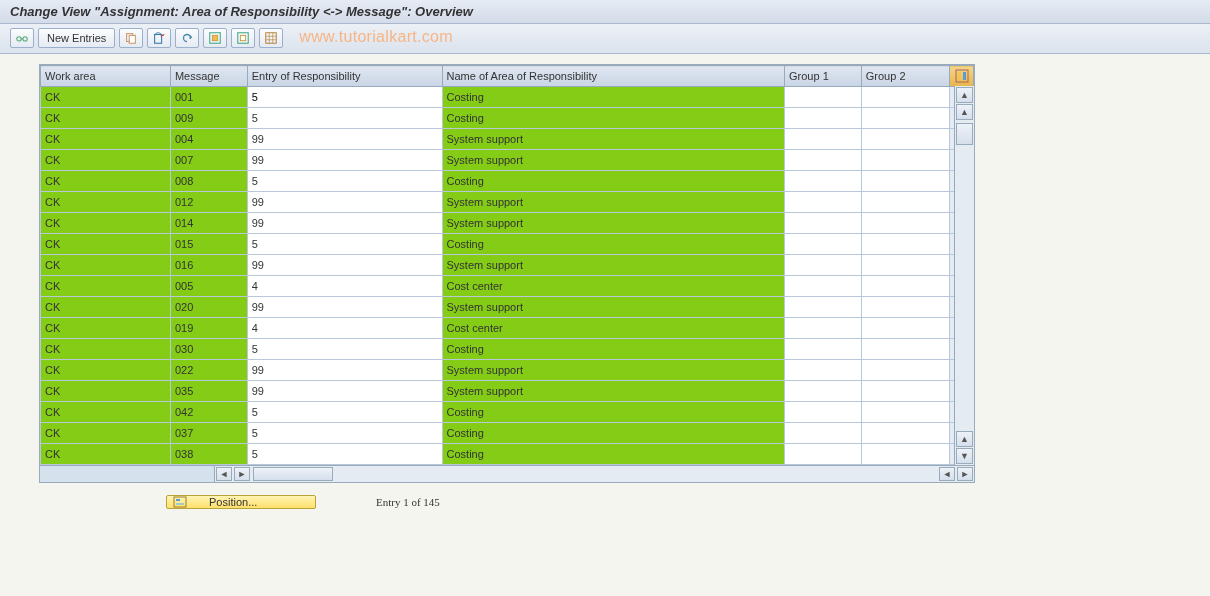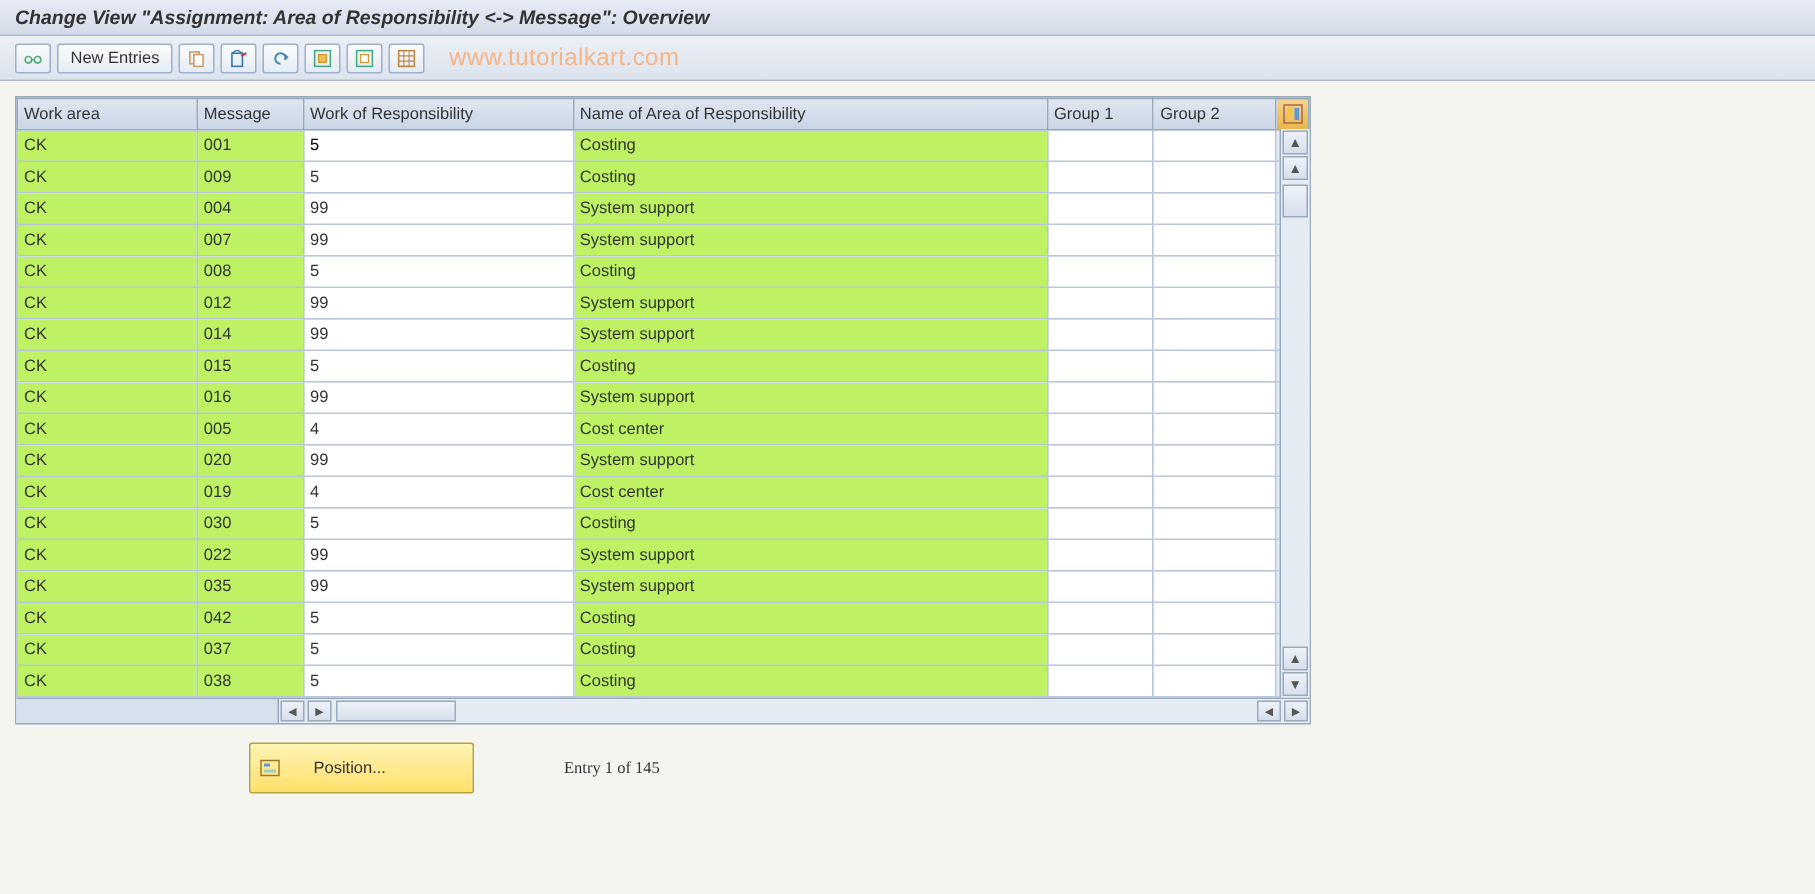--- a/index.html
+++ b/index.html
@@ -19,21 +19,21 @@
       font-weight: bold;
       font-style: italic;
       font-size: 13px;
       color: #333;
     }
     .toolbar {
       background: linear-gradient(to bottom, #ecf0f6 0%, #dce3ed 100%);
       border-bottom: 1px solid #a9b8ce;
       padding: 4px 10px;
       display: flex;
-      align-items: center;
+      align-items: flex-start;
       gap: 4px;
       height: 30px;
     }
     .toolbar-btn {
       background: linear-gradient(to bottom, #fbfcfd 0%, #e5ebf3 100%);
       border: 1px solid #9bb0ca;
       border-radius: 2px;
       height: 20px;
       padding: 0 4px;
       display: inline-flex;
@@ -49,22 +49,23 @@
       margin-left: 12px;
       font-family: Arial, sans-serif;
       letter-spacing: 0.3px;
     }
     .content {
       padding: 10px;
     }
     .grid-container {
       border: 1px solid #9ab;
       background: #e8eef7;
-      width: 864px;
+      width: 936px;
       position: relative;
+      margin-left: 29px;
     }
     .grid-table {
       border-collapse: collapse;
       width: 100%;
       table-layout: fixed;
     }
     .grid-table th {
       background: linear-gradient(to bottom, #dfe6f1 0%, #c9d5e5 100%);
       border: 1px solid #9ab;
       padding: 3px 4px;
@@ -78,21 +79,21 @@
     .grid-table td {
       border: 1px solid #b8c7db;
       padding: 2px 4px;
       height: 21px;
       font-size: 11px;
       background: #fff;
       white-space: nowrap;
       overflow: hidden;
     }
     .grid-table td.readonly {
-      background: #bef264;
+      background: #84cc16;
       color: #333;
     }
     .grid-table td input.cell-input {
       border: none;
       outline: none;
       width: 100%;
       font-size: 11px;
       font-family: Arial, sans-serif;
       background: transparent;
       padding: 0;
@@ -162,21 +163,21 @@
     .footer-row {
       margin-top: 12px;
       display:flex;
       align-items:center;
     }
     .position-btn {
       margin-left: 156px;
       background: linear-gradient(to bottom,#fff4b5,#ffe06a);
       border: 1px solid #b8a23a;
       border-radius: 2px;
-      height: 34px;
+      height: 14px;
       width: 150px;
       display:flex;
       align-items:center;
       padding: 0 6px;
       cursor:pointer;
       font-size:11px;
     }
     .position-btn .pbicon { width:14px; height:14px; margin-right: 22px; }
     .entry-text { margin-left: 60px; font-size:11px;font-family:Liberation Serif, serif; }
 
@@ -244,21 +245,21 @@
           <col class="col-aor">
         <col class="col-name">
           <col class="col-g1">
           <col class="col-g2">
           <col class="col-cfg">
       </colgroup>
       <thead>
         <tr>
           <th>Work area</th>
           <th>Message</th>
-          <th>Work of Responsibility</th>
+          <th>Entry of Responsibility</th>
           <th>Name of Area of Responsibility</th>
           <th>Group 1</th>
           <th>Group 2</th>
           <th class="col-cfg">
             <svg class="icon-cfg" viewBox="0 0 14 14">
                 <rect x="1" y="1" width="12" height="12" fill="none" stroke="#a65" stroke-width="1"></rect>
                 <rect x="3" y="3" width="3" height="8" fill="#f7c24a"></rect>
                 <rect x="8" y="3" width="3" height="8" fill="#5a9bd5"></rect>
               </svg>
           </th>

